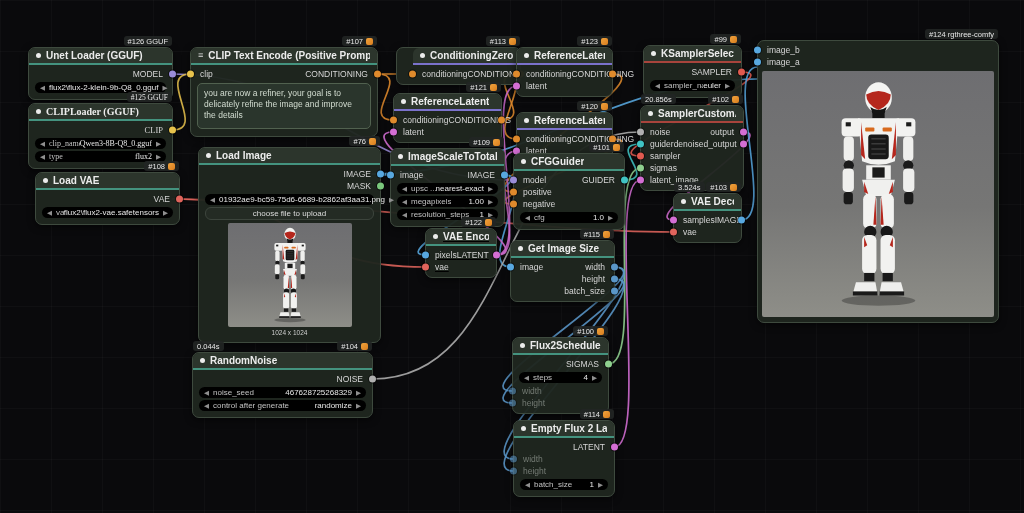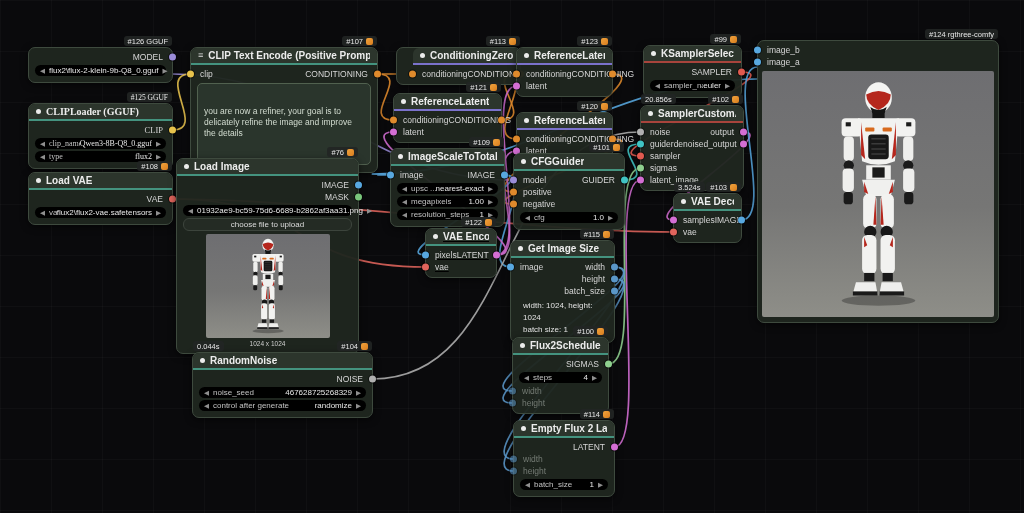--- a/index.html
+++ b/index.html
@@ -30,21 +30,21 @@
     transform:translateY(-50%);box-shadow:0 0 0 1px rgba(0,0,0,.55);}
   .port.in{left:-4px;} .port.out{right:-4px;}
   .port.dimp{opacity:.55;}
   .widget{display:flex;align-items:center;height:11px;margin:2px 6px;background:#000000;
     border-radius:6px;padding:0 5px;font-size:8px;color:#c2c2c2;}
   .widget .arr{color:#8f8f8f;font-size:6.5px;flex:0 0 auto;}
   .widget .wlabel{margin-left:4px;white-space:nowrap;overflow:hidden;}
   .widget .wvalue{margin-left:auto;margin-right:4px;color:#e8e8e8;white-space:nowrap;}
   .widget.btn{justify-content:center;background:#242b24;border:1px solid #3c443c;color:#dcdcdc;}
   .textarea{margin:3px 6px;background:#2a352c;border:1px solid #51614f;border-radius:5px;
-    padding:22px 6px;font-size:8.5px;color:#d3ddd1;line-height:1.3;height:36px;overflow:hidden;}
+    padding:4px 6px;font-size:8.5px;color:#d3ddd1;line-height:1.3;height:36px;overflow:hidden;}
   .info{padding:3px 12px 2px;font-size:8px;color:#e2e2e2;line-height:1.5;}
   .img-wrap{margin:3px auto 1px;border-radius:2px;overflow:hidden;position:relative;
     background:linear-gradient(180deg,#6e6e71 0%,#767675 55%,#8e8e88 100%);}
   .img-wrap svg{display:block;margin:0 auto;height:100%;}
   .caption{text-align:center;font-size:6.5px;color:#cfcfcf;padding:1px 0 2px;}
   .badge{position:absolute;top:-12px;display:flex;align-items:center;gap:3px;height:10px;
     background:rgba(34,37,36,.92);border-radius:3px;padding:0 4px;font-size:7.5px;
     color:#e6e6e6;white-space:nowrap;z-index:3;}
   .badge-right{right:0;} .badge-left{left:0;}
   .oicon{width:7px;height:7px;border-radius:2px;display:inline-block;
@@ -130,20 +130,24 @@
       <path d="M38,206 L57,206 L59,217 L35,217 Z" fill="#eeeeec"></path>
       <path d="M63,206 L82,206 L85,217 L61,217 Z" fill="#eeeeec"></path>
       <rect x="35" y="215" width="24" height="4" fill="#1a1a1a"></rect>
       <rect x="61" y="215" width="24" height="4" fill="#1a1a1a"></rect>
     </symbol>
   </svg>
 <div class="node accent-teal" style="left: 28px; top: 47px; width: 143px;">
       <div class="badge badge-right">
         <span>#126 GGUF</span>
       </div>
+      <div class="node-header">
+        <span class="title-dot"></span>
+        <span class="node-title">Unet Loader (GGUF)</span>
+      </div>
       <div class="node-body">
         <div class="io-row">
           <span class="lbl-out">MODEL</span>
           <span class="port out" style="background: rgb(154, 140, 216);"></span>
         </div>
         <div class="widget">
           <span class="arr">◀</span>
           <span class="wlabel">un ...</span>
           <span class="wvalue">flux2\flux-2-klein-9b-Q8_0.gguf</span>
           <span class="arr">▶</span>
@@ -170,21 +174,21 @@
           <span class="arr">▶</span>
         </div>
         <div class="widget">
           <span class="arr">◀</span>
           <span class="wlabel">type</span>
           <span class="wvalue">flux2</span>
           <span class="arr">▶</span>
         </div>
       </div>
     </div>
-    <div class="node accent-teal" style="left: 28px; top: 172px; width: 143px;">
+    <div class="node accent-teal" style="left: 35px; top: 172px; width: 143px;">
       <div class="badge badge-right">
         <span>#108</span>
         <span class="oicon"></span>
       </div>
       <div class="node-header">
         <span class="title-dot"></span>
         <span class="node-title">Load VAE</span>
       </div>
       <div class="node-body">
         <div class="io-row">
@@ -363,21 +367,21 @@
           <span class="lbl-in">negative</span>
         </div>
         <div class="widget">
           <span class="arr">◀</span>
           <span class="wlabel">cfg</span>
           <span class="wvalue">1.0</span>
           <span class="arr">▶</span>
         </div>
       </div>
     </div>
-    <div class="node accent-teal" style="left: 176px; top: 147px; width: 181px; margin-top: 11px;">
+    <div class="node accent-teal" style="left: 198px; top: 147px; width: 181px;">
       <div class="badge badge-right">
         <span>#76</span>
         <span class="oicon"></span>
       </div>
       <div class="node-header">
         <span class="title-dot"></span>
         <span class="node-title">Load Image</span>
       </div>
       <div class="node-body">
         <div class="io-row">
@@ -442,24 +446,20 @@
           <span class="port out" style="background: rgb(90, 150, 200);"></span>
         </div>
         <div class="io-row">
           <span class="lbl-out">height</span>
           <span class="port out" style="background: rgb(90, 150, 200);"></span>
         </div>
         <div class="io-row">
           <span class="lbl-out">batch_size</span>
           <span class="port out" style="background: rgb(90, 150, 200);"></span>
         </div>
-        <div class="info">
-          <div>width: 1024, height: 1024</div>
-          <div>batch size: 1</div>
-        </div>
       </div>
     </div>
     <div class="node accent-teal" style="left: 192px; top: 352px; width: 179px;">
       <div class="badge badge-left">0.044s</div>
       <div class="badge badge-right">
         <span>#104</span>
         <span class="oicon"></span>
       </div>
       <div class="node-header">
         <span class="title-dot"></span>

